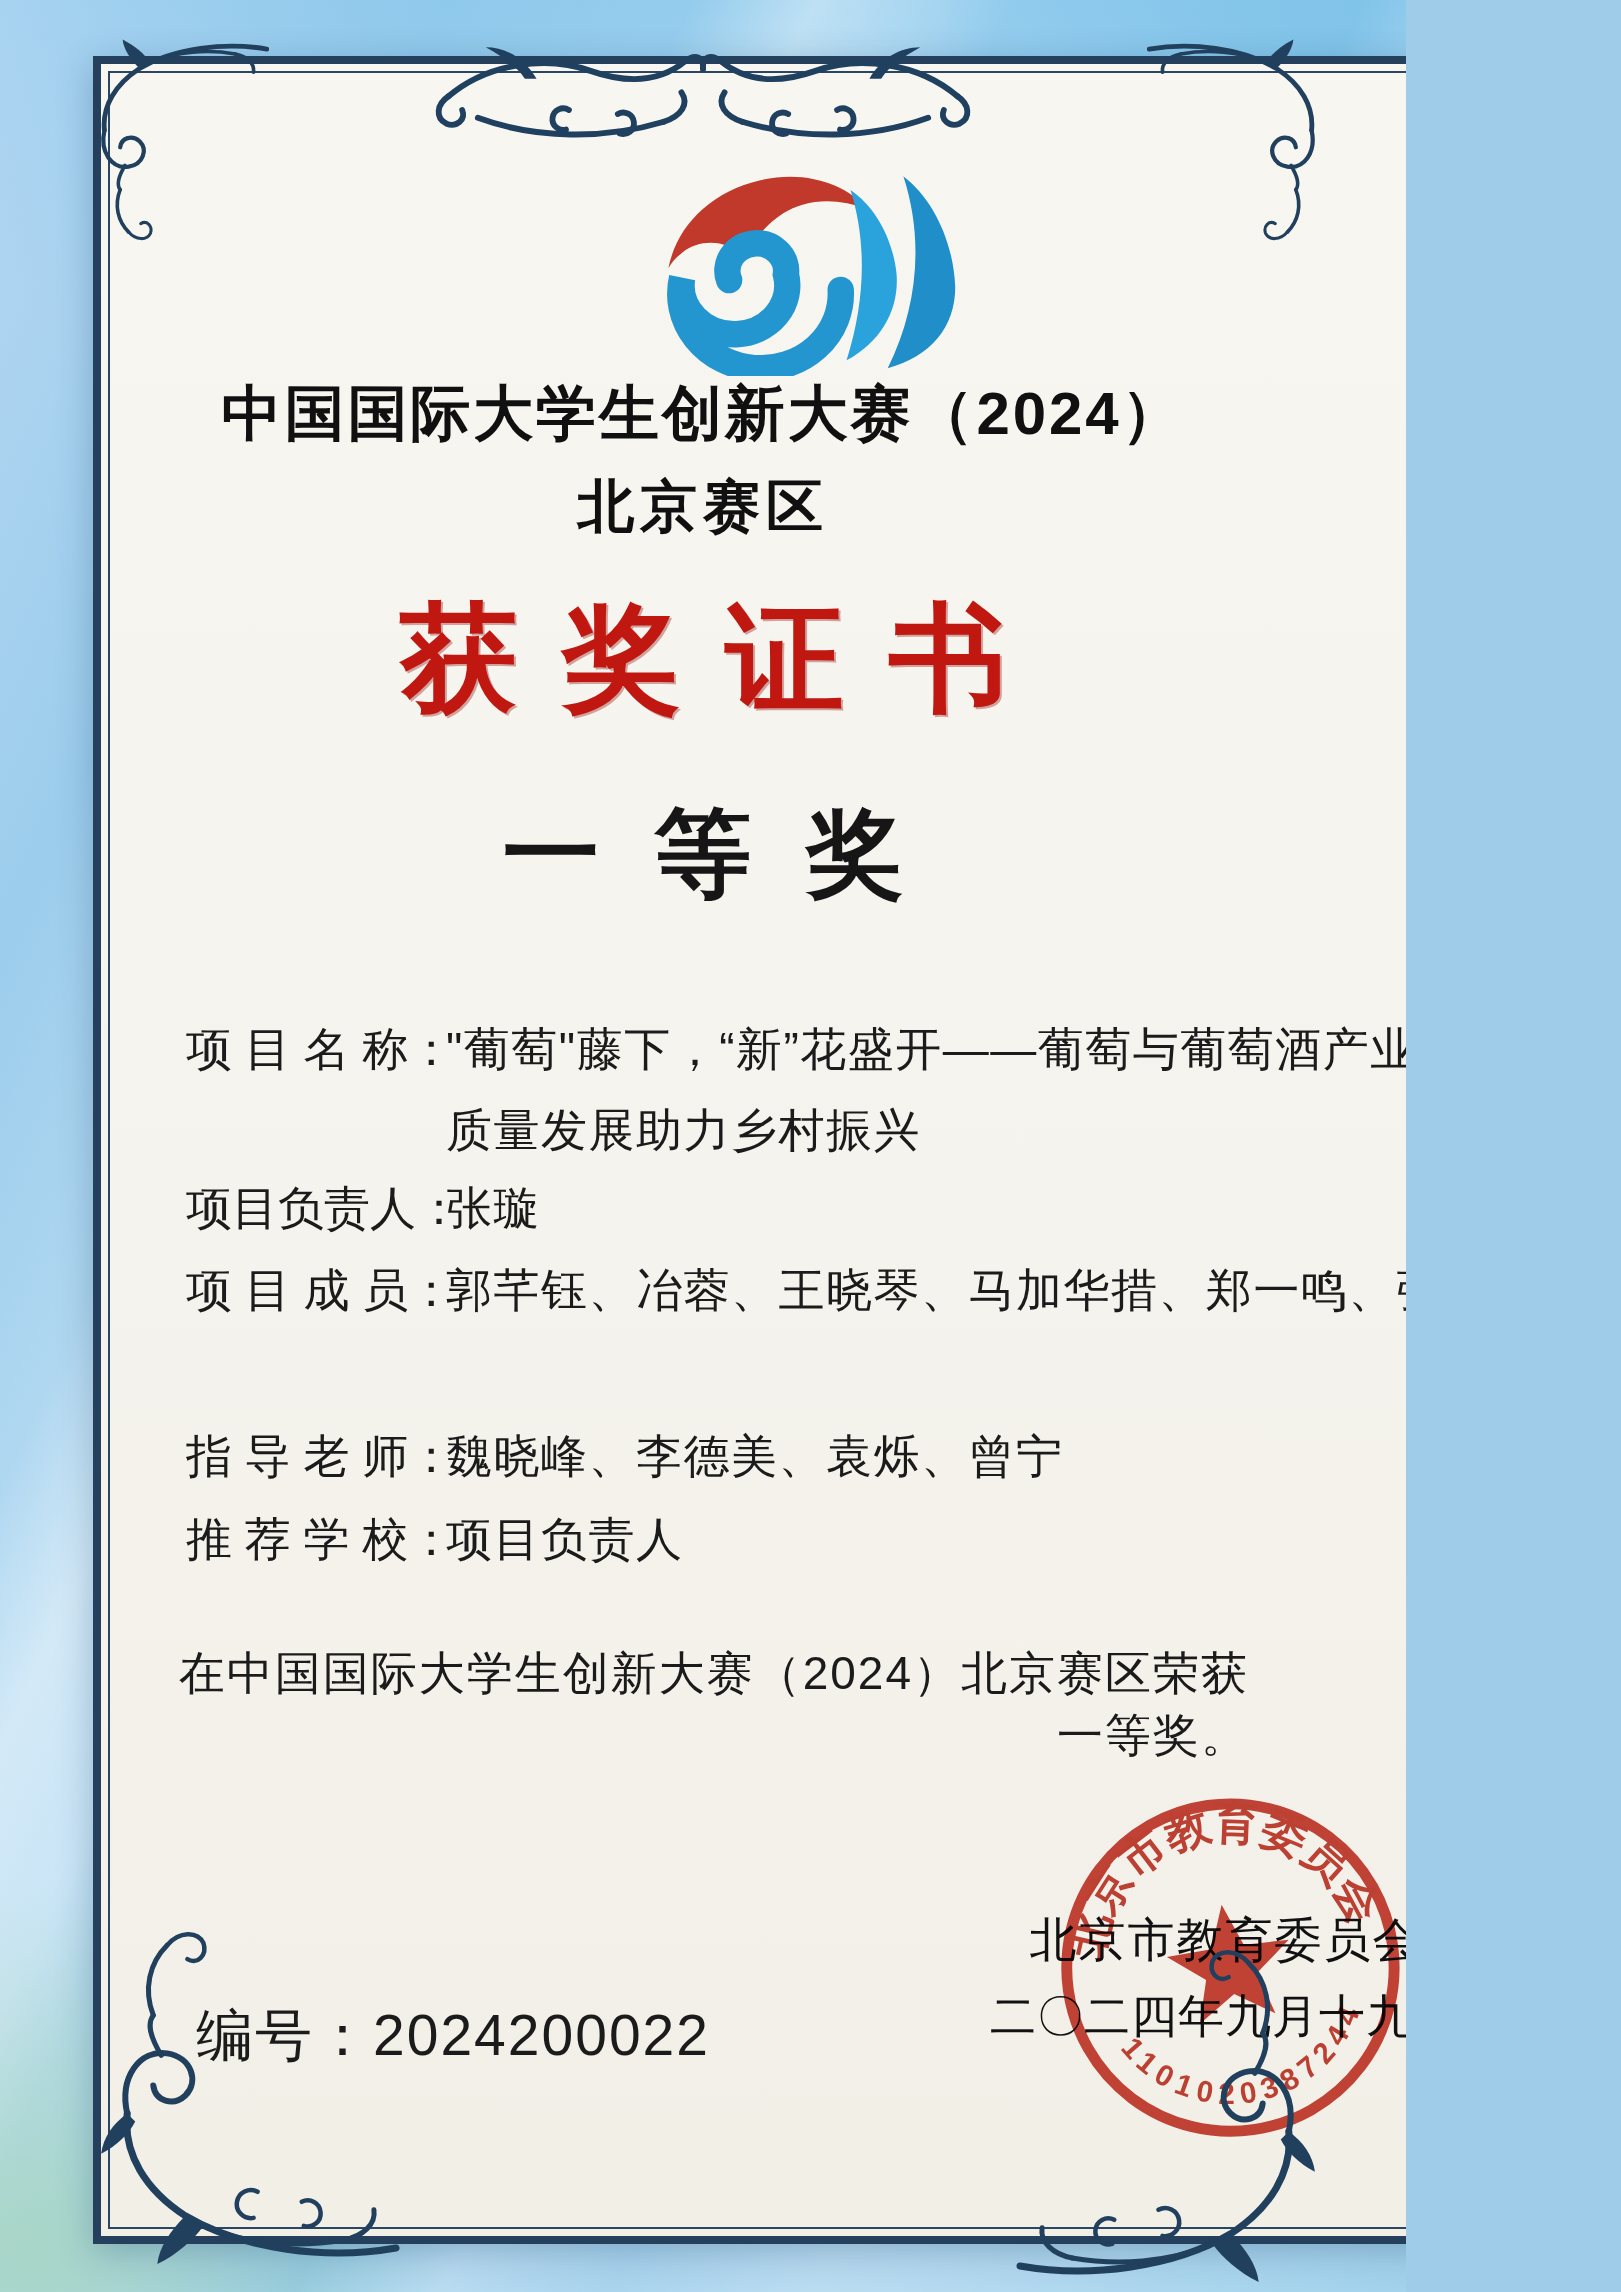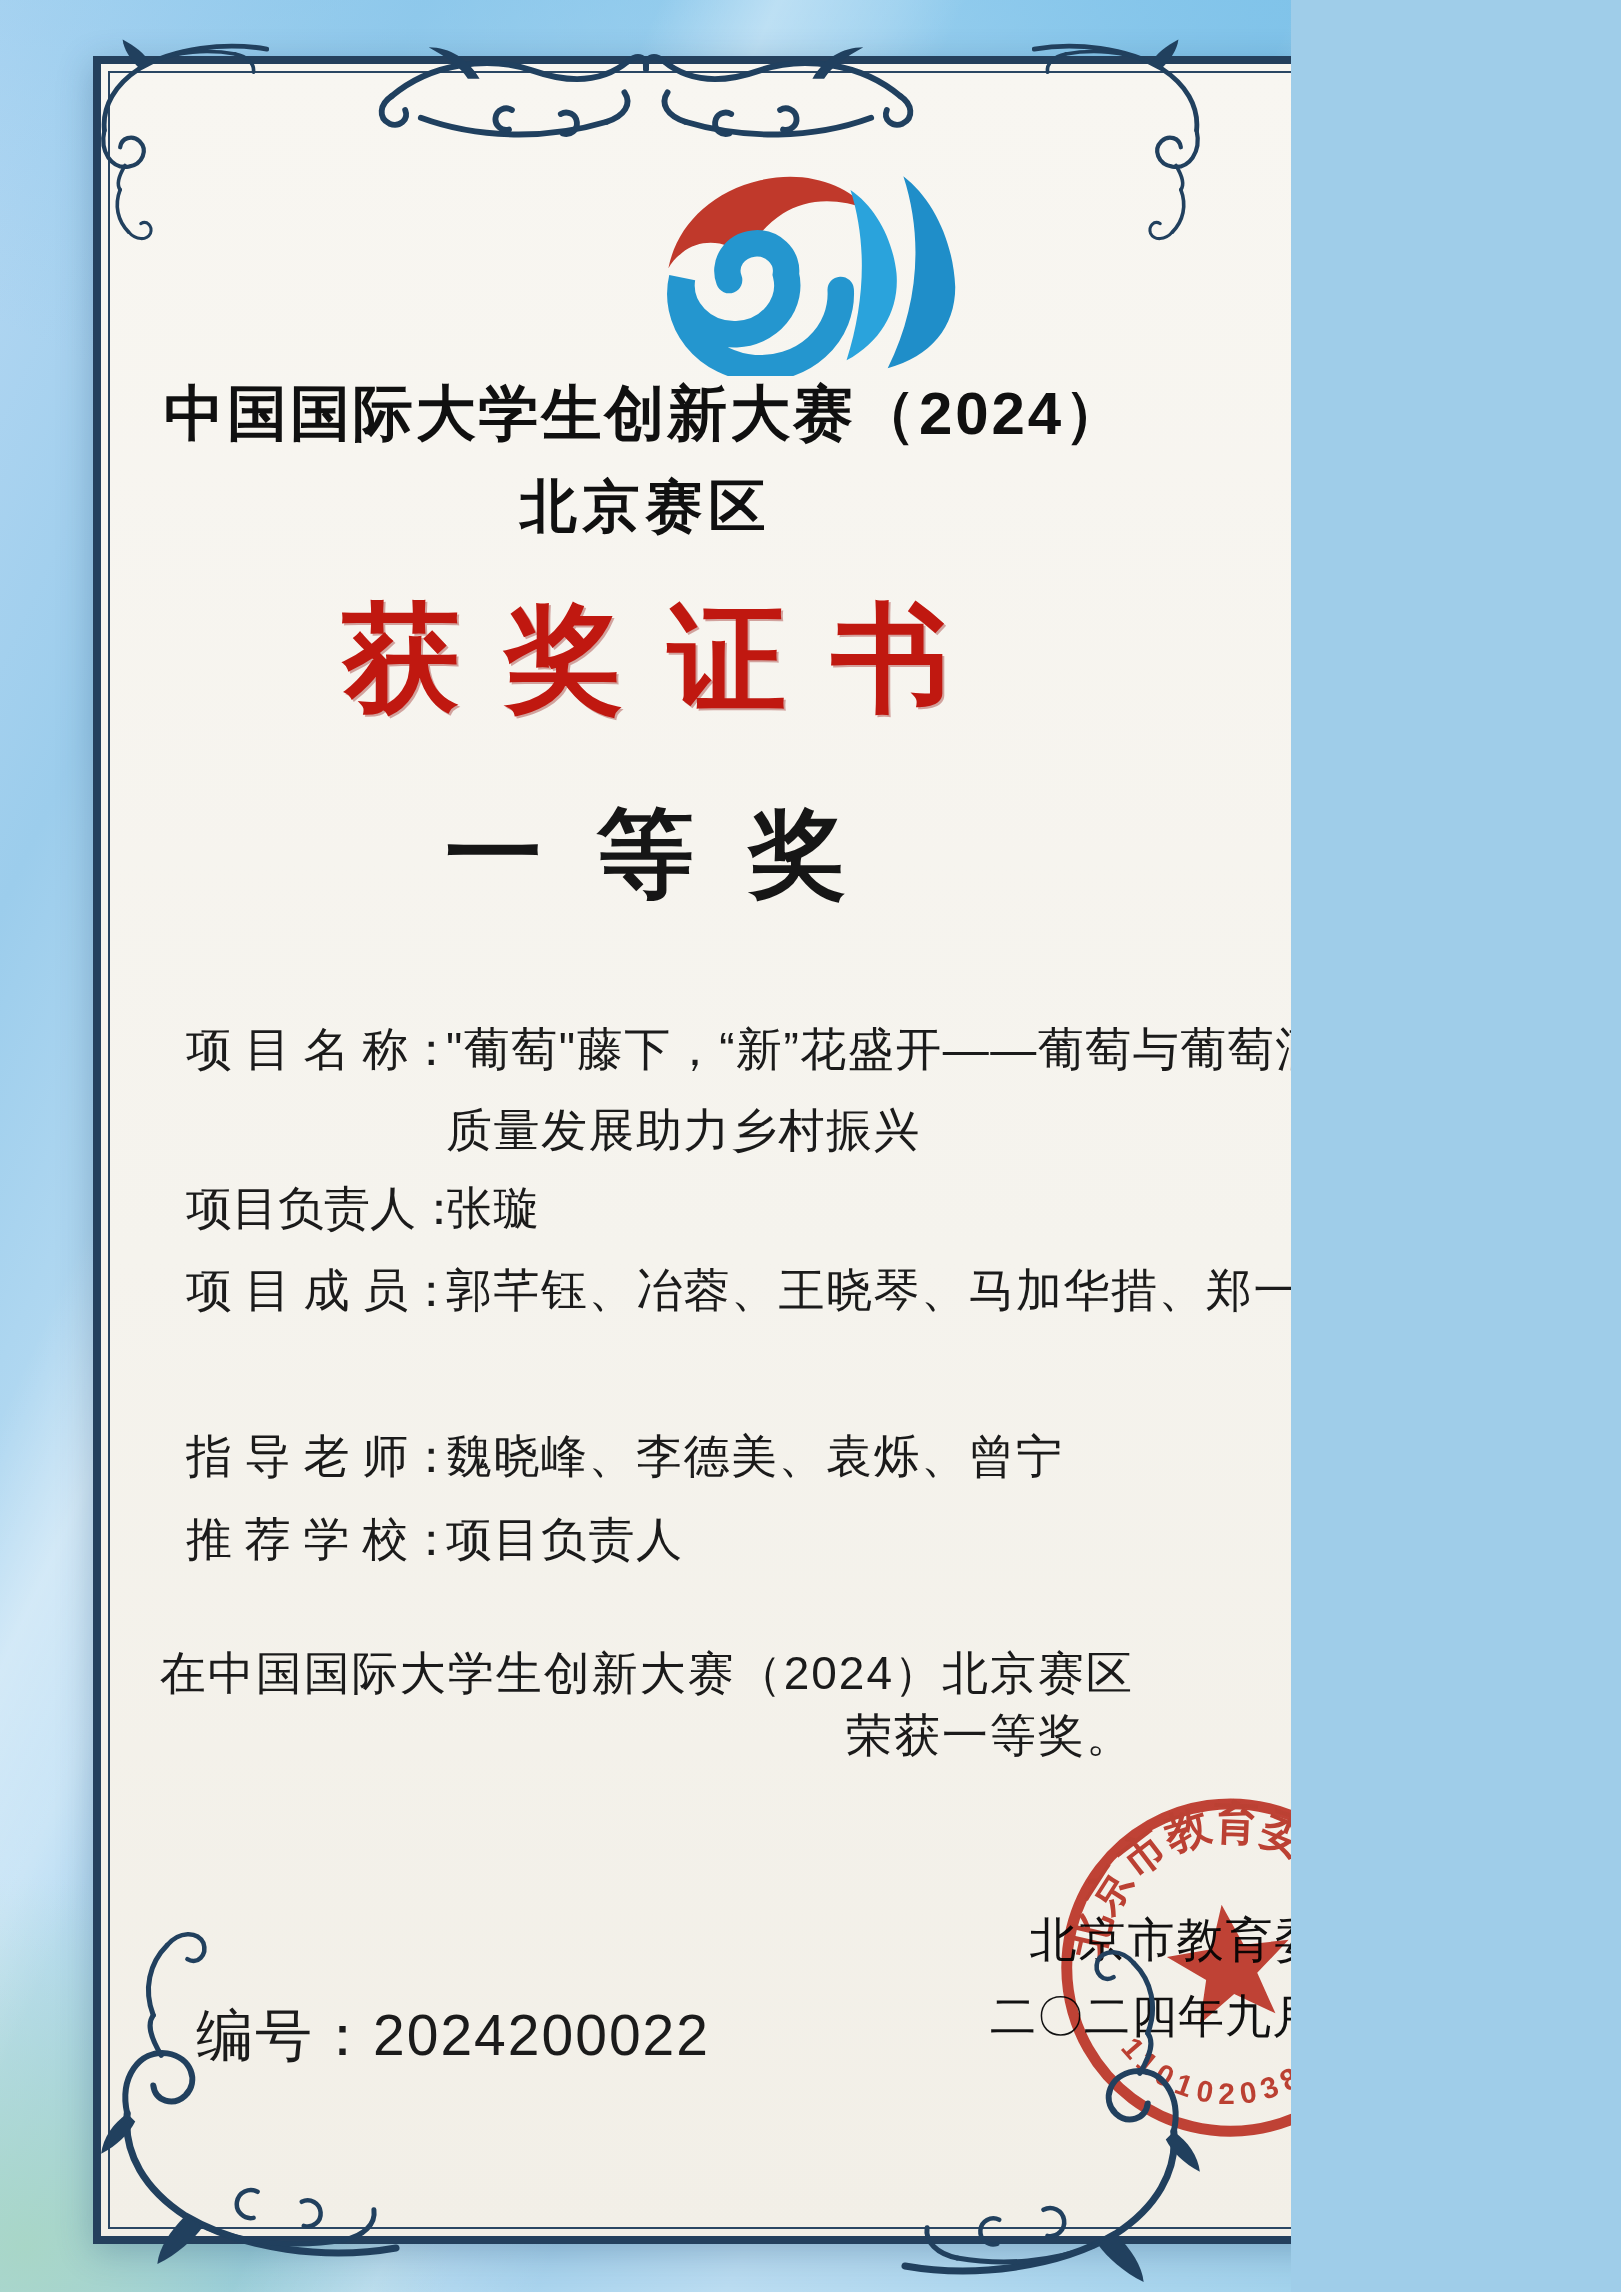--- a/index.html
+++ b/index.html
@@ -1,17 +1,17 @@
 <!DOCTYPE html>
 <html><head>
 <meta charset="utf-8">
 <style>
   html,body{margin:0;padding:0;background:#9fcde9;}
   .canvas{
-    position:relative;width:1291px;height:2293px;overflow:hidden;
+    position:relative;width:1406px;height:2293px;overflow:hidden;
     font-family:"Liberation Sans",sans-serif;
     background:
       linear-gradient(115deg, rgba(255,255,255,0) 28%, rgba(255,255,255,.38) 33%, rgba(255,255,255,0) 41%, rgba(255,255,255,0) 55%, rgba(255,255,255,.30) 61%, rgba(255,255,255,0) 68%),
       radial-gradient(608px 529px at 2% 98%, rgba(168,214,197,.95), rgba(168,214,197,0) 70%),
       linear-gradient(205deg, rgba(126,195,234,.85) 0%, rgba(126,195,234,0) 32%),
       linear-gradient(115deg,#b6d8f3 0%,#9ccdec 18%,#c2e1f5 38%,#8ec6e8 55%,#badcf1 76%,#a2d2ec 100%);
   }
   .paper{
     position:absolute;left:93px;top:56px;width:1445px;height:2188px;box-sizing:border-box;
     background:linear-gradient(180deg,#f8f6f1 0%,#f5f3ed 55%,#f2efe7 100%);

